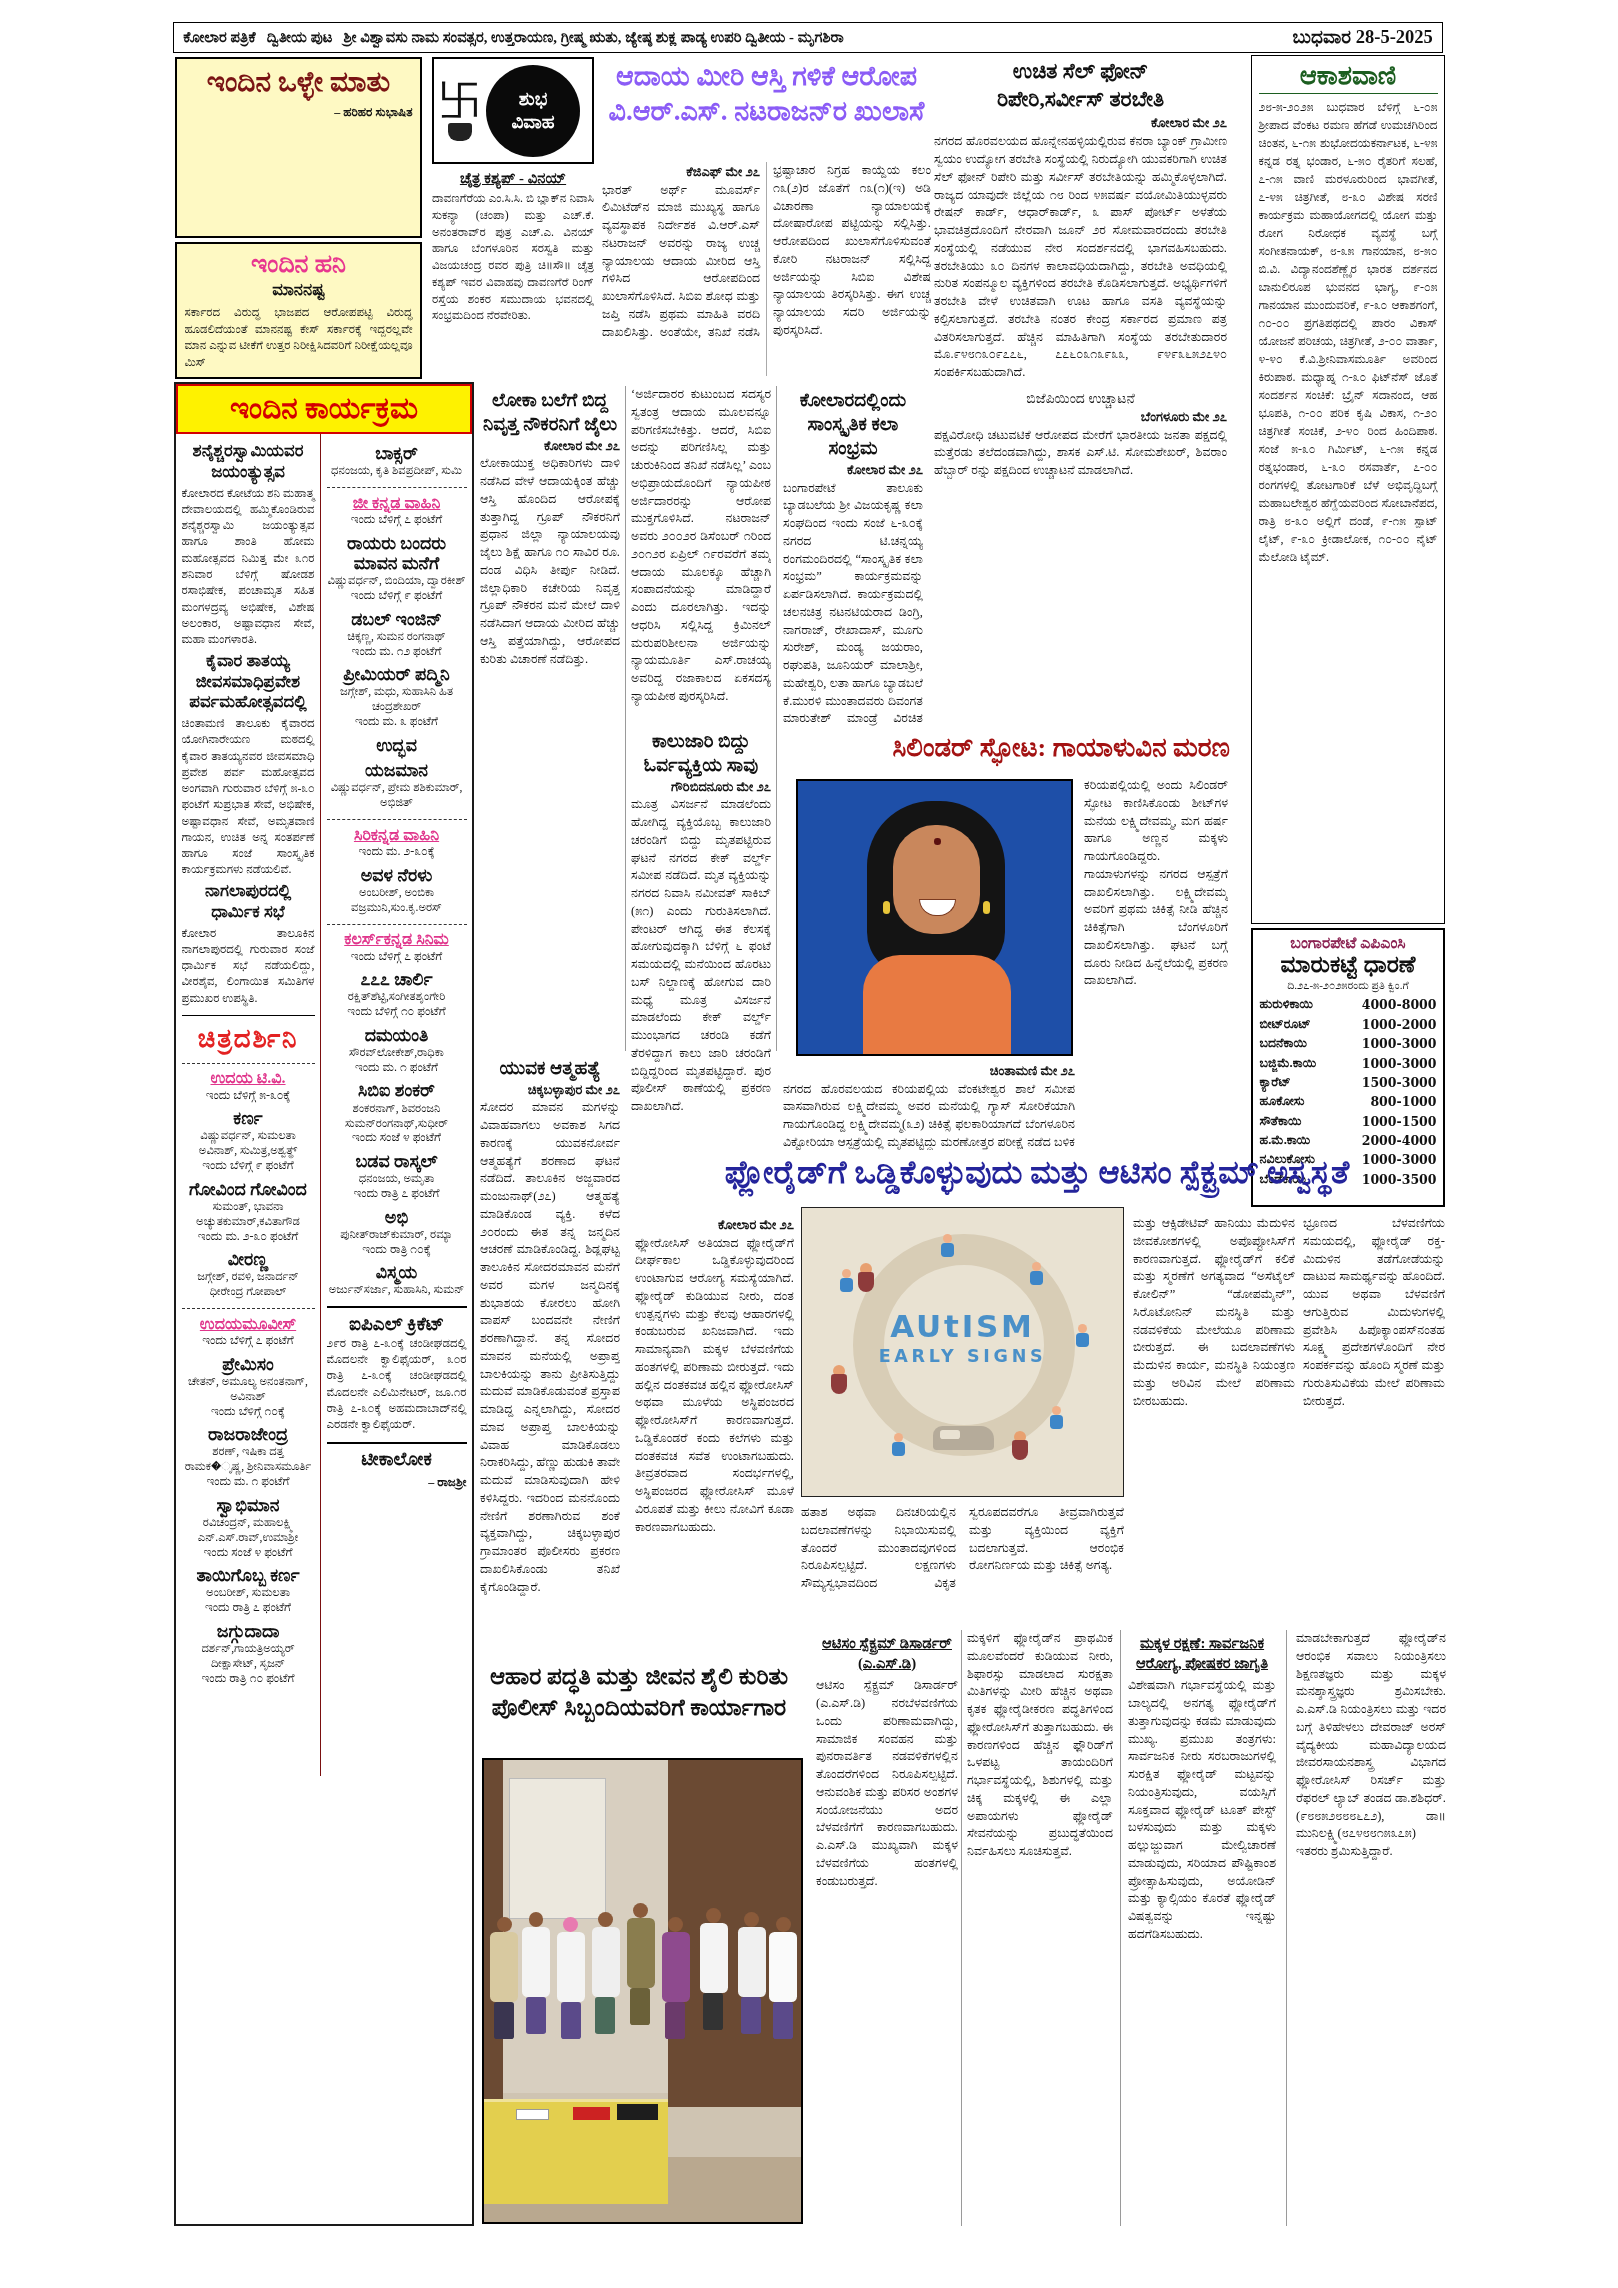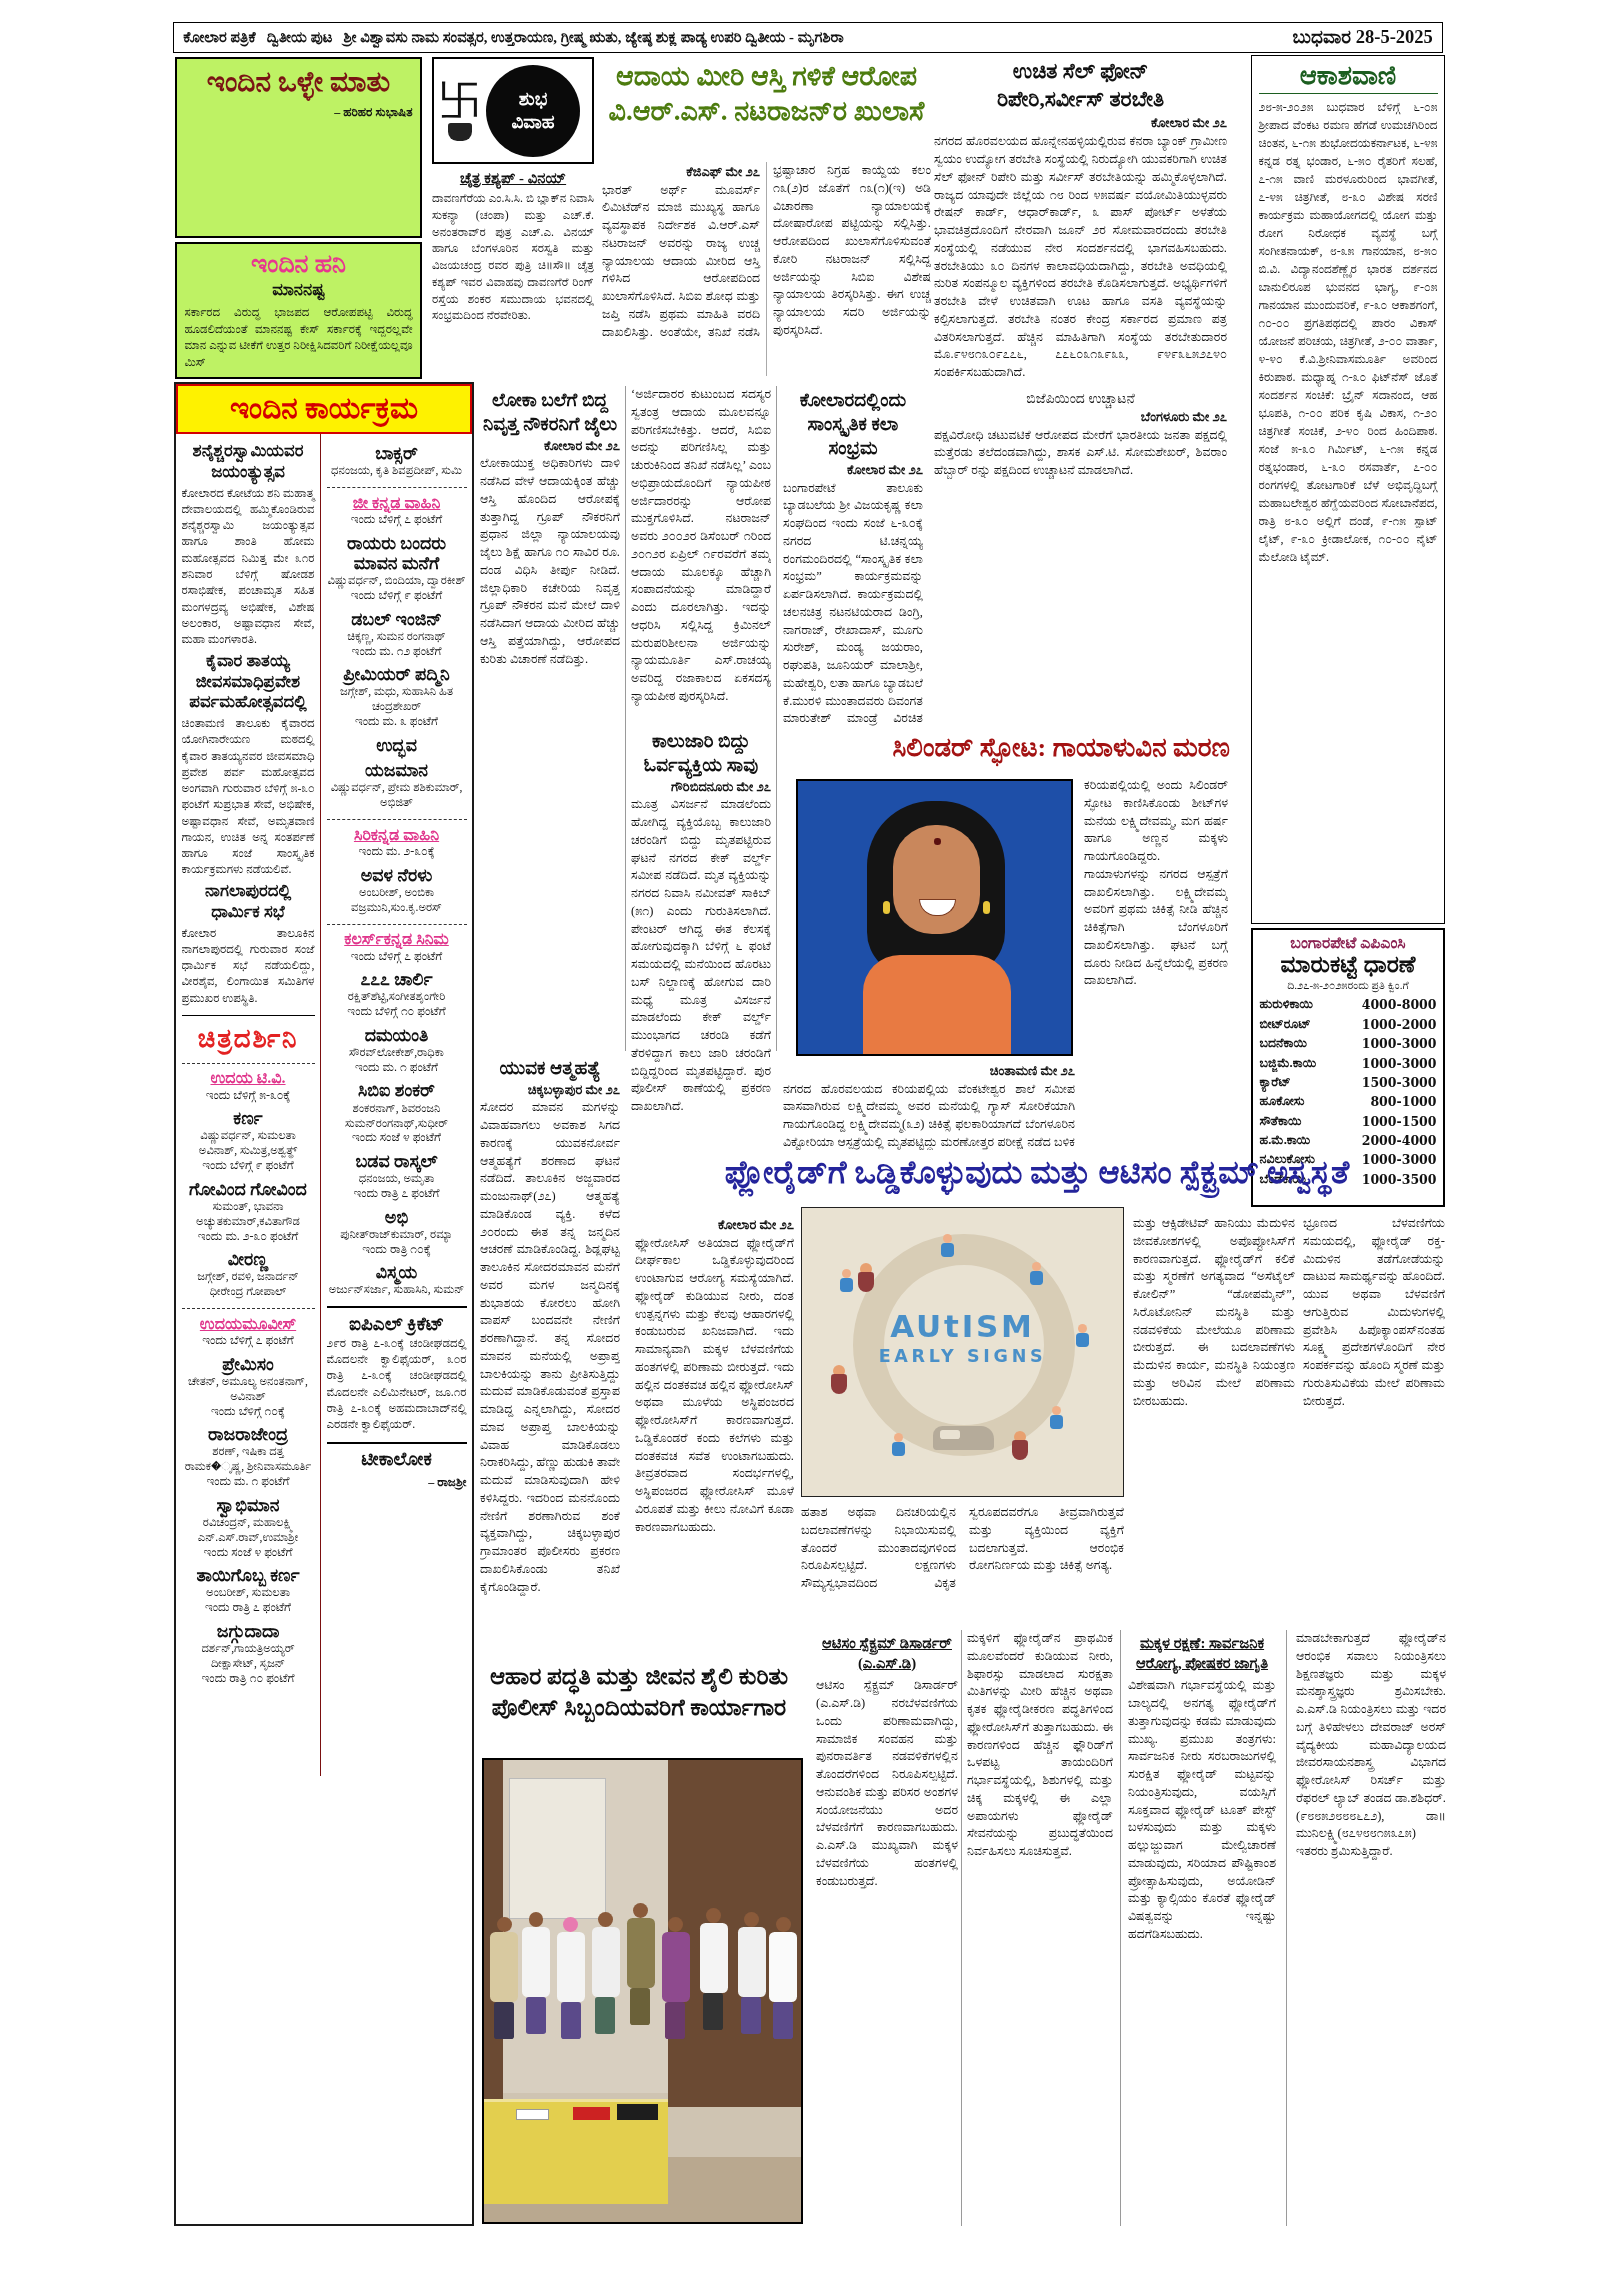--- a/index.html
+++ b/index.html
@@ -9,21 +9,21 @@
   .jt{text-align:justify;font-size:12.5px;line-height:1.42;}
   .ctr{text-align:center;}
   .dateline{text-align:right;font-weight:bold;font-size:13px;margin:1.8px 0;}
   .rule-v{position:absolute;width:0.9px;background:#9a9a9a;}
   
   #masthead{left:173px;top:22px;width:1270px;height:31px;border:1.8px solid #000;
             display:flex;align-items:center;justify-content:space-between;padding:0 9.2px;box-sizing:border-box;background:#fff;}
   #masthead .mtxt{font-size:14.8px;font-weight:bold;white-space:nowrap;}
   #masthead .mdate{font-size:18.5px;font-weight:bold;}
   
-  .blackbox{border:2.8px solid #000;box-sizing:border-box;padding:5.5px 7.4px;background:#bef264;}
+  .blackbox{border:2.8px solid #000;box-sizing:border-box;padding:5.5px 7.4px;background:#fef9c3;}
   #goodword{left:175px;top:57px;width:247px;height:181px;}
   #goodword .ttl{color:#7a1414;font-size:28px;font-weight:bold;text-align:center;margin:1.8px 0 5.5px;}
   #drop{left:175px;top:242px;width:247px;height:137px;}
   #drop .ttl{color:#e8368f;font-size:25px;font-weight:bold;text-align:center;margin:0;}
   #drop .sub{font-size:16.6px;font-weight:bold;text-align:center;margin:1.8px 0 3.7px;}
   .attrib{text-align:right;font-size:12px;font-weight:bold;margin-top:3.7px;}
   
   #logocol{left:432px;top:57px;width:162px;height:321px;}
   #logobox{border:2.8px solid #000;height:107px;display:flex;align-items:center;box-sizing:border-box;background:#fff;}
   #logobox .lft{width:52px;text-align:center;}
@@ -47,21 +47,21 @@
   .tvitem{text-align:center;margin-top:5.5px;}
   .tvitem .li-name{font-size:17.5px;font-weight:bold;line-height:1.15;}
   .tvitem .li-cast{font-size:11.5px;line-height:1.3;}
   .tvitem .li-time{font-size:12px;}
   .li-channel{border-top:1.8px dashed #333;padding-top:5.5px;margin-top:9.2px;}
   .li-channel .li-name{color:#e0368c;font-size:16px;text-decoration:underline;}
   .secthead{font-size:18.5px;font-weight:bold;text-align:center;border-top:2.8px double #000;padding-top:5.5px;margin-top:9.2px;}
   .tk{font-size:11.8px;text-align:justify;line-height:1.38;margin-top:4.6px;}
   .tksign{text-align:right;font-weight:bold;font-size:12px;}
   
-  #nathead{left:602px;top:59px;width:329px;height:98px;color:#4d7c0f;font-weight:bold;
+  #nathead{left:602px;top:59px;width:329px;height:98px;color:#8b5cf6;font-weight:bold;
            font-size:27px;line-height:1.3;text-align:center;}
   #natbody{left:602px;top:162px;width:329px;height:214px;column-count:2;column-gap:13px;column-rule:0.9px solid #aaa;}
   
   .scol{font-size:12.5px;}
   #s1{left:480px;top:386px;width:140px;height:665px;}
   #s2top{left:631px;top:386px;width:140px;height:336px;}
   #s3{left:783px;top:386px;width:140px;height:343px;}
   .subhead{font-size:18.5px;font-weight:bold;text-align:center;line-height:1.3;margin:1.8px 0 1.8px;}
   #yuvaka{left:480px;top:1054px;width:140px;height:569px;}
   #kalujari{left:631px;top:727px;width:140px;height:417px;}

